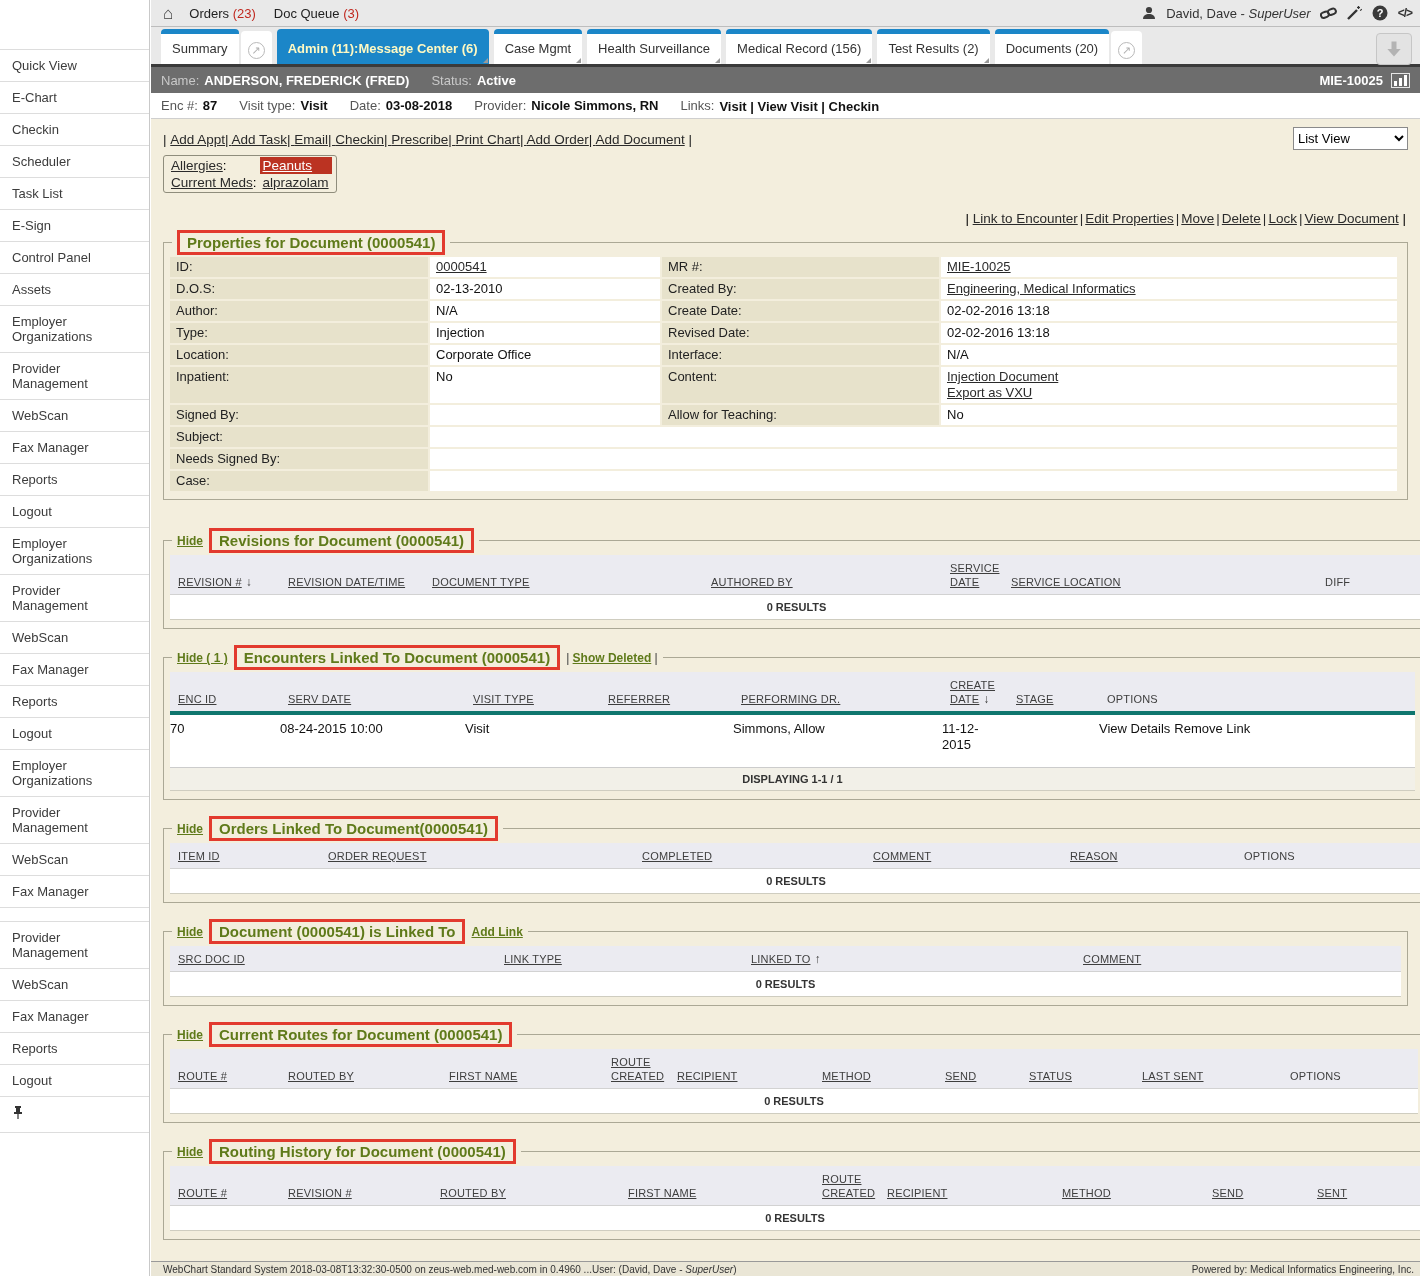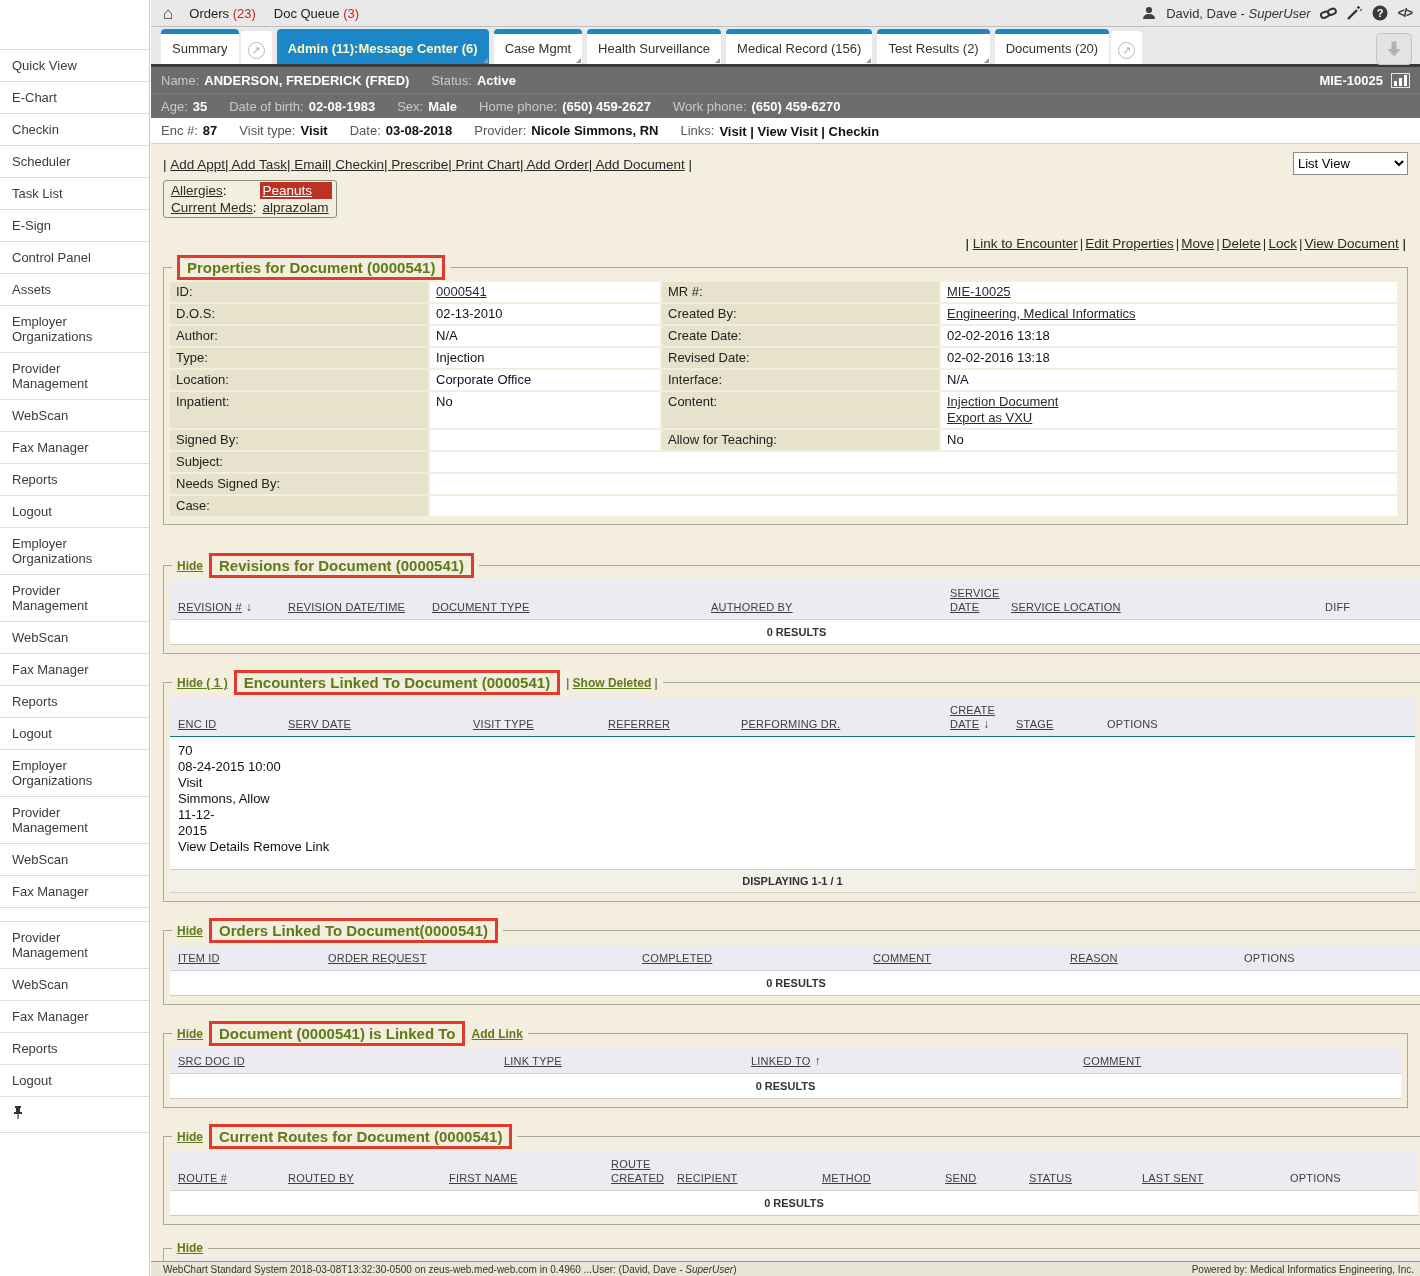--- a/index.html
+++ b/index.html
@@ -84,21 +84,21 @@
   .sd-wrap::before { content:"| "; }
   .sd-wrap::after { content:" |"; }
   .redbox { border:3px solid #e23a2e; padding:1px 7px; display:inline-block; }
 
   .thead { display:flex; background:#ebebf1; padding:6px 8px 5px; align-items:flex-end; }
   .th { font-size:11px; color:#3e3e3e; letter-spacing:.2px; padding-right:6px; line-height:14px; }
   .th u { text-decoration:underline; cursor:pointer; }
   .th .plain { text-decoration:none; cursor:default; }
   .sort { font-weight:bold; color:#3e3e3e; font-size:12px; text-decoration:none; display:inline-block; margin-left:4px; }
   .emptyrow { background:#fff; border-top:1px solid #d2d2d2; border-bottom:1px solid #cfcdc0; text-align:center; font-size:11px; font-weight:bold; color:#333; padding:6px 0; }
-  .datarow { display:flex; background:#fff; border-top:1px solid #0f766e; padding:6px 8px 14px; font-size:13px; color:#111;flex-direction:column; }
+  .datarow { display:flex; background:#fff; border-top:4px solid #0f766e; padding:6px 0 14px; font-size:13px; color:#111; }
   .datarow .td { padding-right:6px; line-height:16px; }
   .dispr { background:#f2f0e8; border-top:1px solid #ccc; border-bottom:1px solid #cfcdc0; text-align:center; font-size:11px; font-weight:bold; color:#333; padding:5px 0; }
   .optlink { color:#111; text-decoration:none; margin-right:4px; }
 
   
   table.props { border-collapse:separate; border-spacing:2px; width:100%; font-size:13px; table-layout:fixed; margin:-2px; }
   table.props td { padding:2px 6px; vertical-align:top; line-height:16px; }
   td.pl { background:#e7e2cb; color:#222; }
   td.pv { background:#fff; color:#111; }
 
@@ -216,32 +216,20 @@
     <span class="mr-right">
       <span class="mr-num">MIE-10025</span>
       <svg width="19" height="15" viewBox="0 0 19 15">
           <rect x="0.5" y="0.5" width="18" height="14" fill="none" stroke="#e6e6e6"></rect>
           <rect x="3" y="8" width="3" height="5" fill="#fff"></rect>
           <rect x="8" y="5" width="3" height="8" fill="#fff"></rect>
           <rect x="13" y="2" width="3" height="11" fill="#fff"></rect>
         </svg>
     </span>
   </div>
-  <div class="pbar2">
-    <span class="plbl">Age:</span>
-    <span class="pval">35</span>
-    <span class="plbl">Date of birth:</span>
-    <span class="pval">02-08-1983</span>
-    <span class="plbl">Sex:</span>
-    <span class="pval">Male</span>
-    <span class="plbl">Home phone:</span>
-    <span class="pval">(650) 459-2627</span>
-    <span class="plbl">Work phone:</span>
-    <span class="pval">(650) 459-6270</span>
-  </div>
   <div class="pbar3">
     <span class="plbl3">Enc #:</span>
     <span class="pval3">87</span>
     <span class="plbl3">Visit type:</span>
     <span class="pval3">Visit</span>
     <span class="plbl3">Date:</span>
     <span class="pval3">03-08-2018</span>
     <span class="plbl3">Provider:</span>
     <span class="pval3">Nicole Simmons, RN</span>
     <span class="plbl3">Links:</span>
@@ -453,20 +441,21 @@
         <span class="th" style="width:148px"><u>LAST SENT</u></span>
         <span class="th" style="width:120px"><span class="plain">OPTIONS</span></span>
       </div>
       <div class="emptyrow">0 RESULTS</div>
     </fieldset>
 
     
     <fieldset>
       <legend>
         <a class="hide-link">Hide</a>
+        <span class="redbox"><span>Routing History for Document (0000541)</span></span>
       </legend>
       <div class="thead">
         <span class="th" style="width:110px"><u>ROUTE #</u></span>
         <span class="th" style="width:152px"><u>REVISION #</u></span>
         <span class="th" style="width:188px"><u>ROUTED BY</u></span>
         <span class="th" style="width:194px"><u>FIRST NAME</u></span>
         <span class="th" style="width:65px"><u>ROUTE CREATED</u></span>
         <span class="th" style="width:175px"><u>RECIPIENT</u></span>
         <span class="th" style="width:150px"><u>METHOD</u></span>
         <span class="th" style="width:105px"><u>SEND</u></span>

